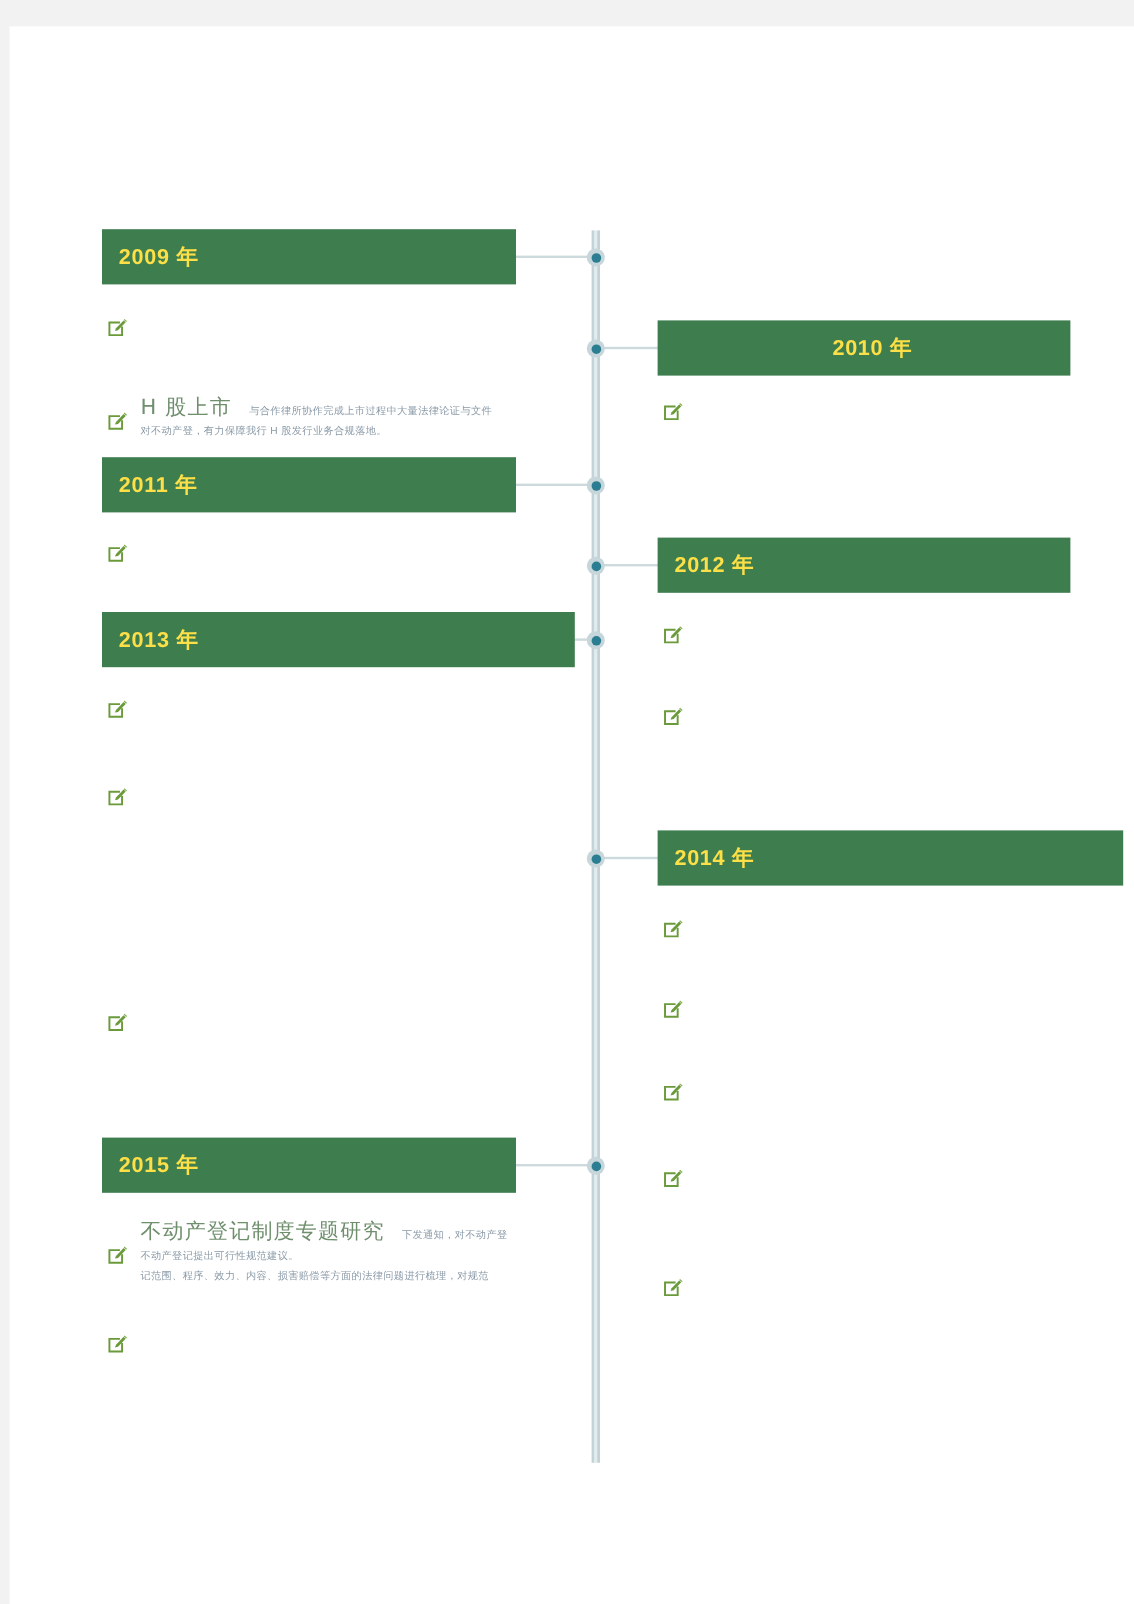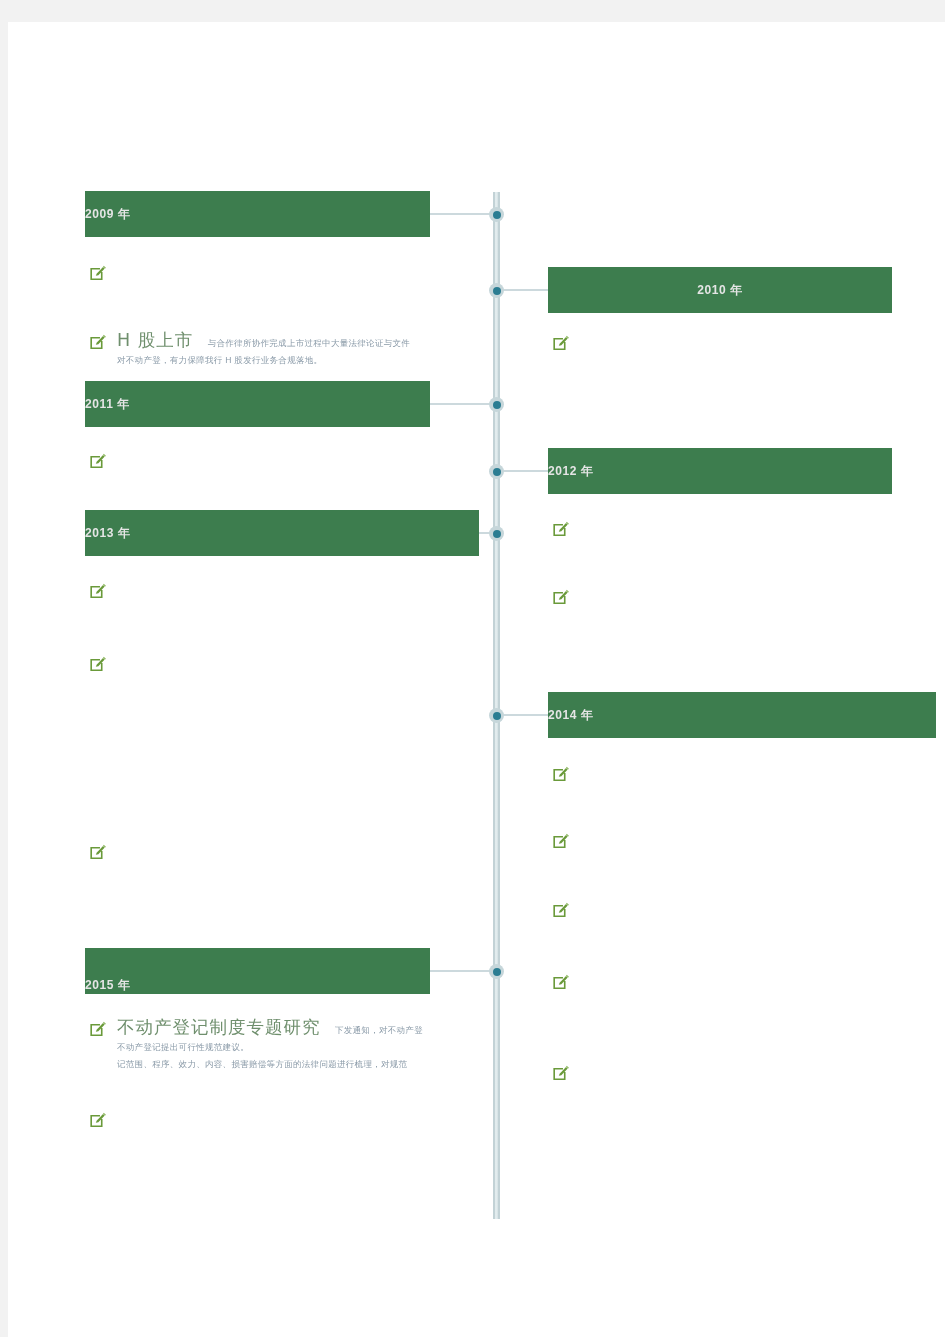--- a/index.html
+++ b/index.html
@@ -67,32 +67,33 @@
   
   .year-bar {
     position: absolute;
     height: 46px;
     background: #3d7d4e;
     z-index: 4;
     display: flex;
     align-items: center;
   }
   .year-bar .year-label {
-    color: #e5e5e5;
-    font-size: 12px;
+    color: #fde047;
+    font-size: 18px;
     font-weight: bold;
     letter-spacing: 0.6px;
+    padding-left: 14px;
     white-space: nowrap;
   }
 
   
   .entry {
     position: absolute;
     display: flex;
-    align-items: flex-start;
+    align-items: center;
     z-index: 3;
   }
   .entry-icon {
     flex: 0 0 auto;
     width: 19px;
     height: 19px;
     margin-top: 1px;
   }
   .entry-icon svg { display: block; }
 
@@ -319,21 +320,21 @@
       <svg viewBox="0 0 20 20" width="19" height="19">
         <path d="M2.5 5.2 H12.6 V6.9 H4.2 V16.3 H13.6 V9.6 H15.3 V18 H2.5 Z" fill="#6a9a3a"></path>
         <path d="M8.2 13.5 L9.1 11.2 L15.8 4.2 L17.6 5.9 L10.9 12.9 Z" fill="#6a9a3a"></path>
         <path d="M16.5 3.0 L18.8 4.9 L18.1 5.7 L15.9 3.8 Z" fill="#7fae4b"></path>
       </svg>
     </span>
     <span class="entry-body"></span>
   </div>
 
   <div class="connector" style="left:422px; top:948px; width:66px;"></div>
-  <div class="year-bar" style="left:77px; top:926px; width:345px;align-items:flex-end;">
+  <div class="year-bar" style="left:77px; top:926px; width:345px;">
     <span class="year-label">2015 年</span>
   </div>
   <div class="dot" style="left:481px; top:942px;"></div>
 
   <div class="entry" style="left:80px; top:996px; width:355px;">
     <span class="entry-icon">
       <svg viewBox="0 0 20 20" width="19" height="19">
         <path d="M2.5 5.2 H12.6 V6.9 H4.2 V16.3 H13.6 V9.6 H15.3 V18 H2.5 Z" fill="#6a9a3a"></path>
         <path d="M8.2 13.5 L9.1 11.2 L15.8 4.2 L17.6 5.9 L10.9 12.9 Z" fill="#6a9a3a"></path>
         <path d="M16.5 3.0 L18.8 4.9 L18.1 5.7 L15.9 3.8 Z" fill="#7fae4b"></path>

